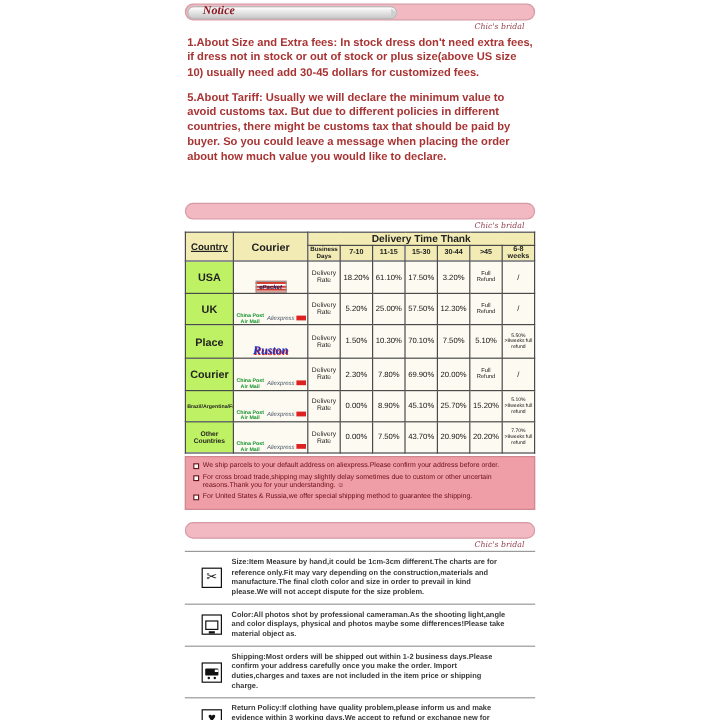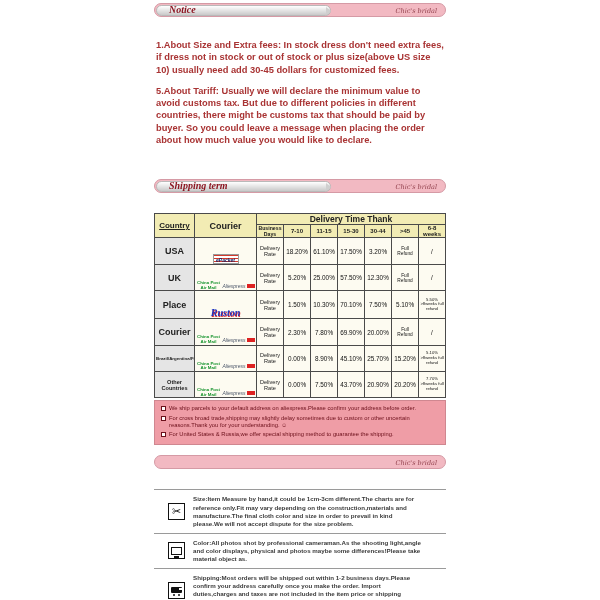--- a/index.html
+++ b/index.html
@@ -1,39 +1,39 @@
 <!DOCTYPE html>
 <html><head>
 <meta charset="utf-8">
 <style>
   * { margin:0; padding:0; box-sizing:border-box; }
   body { width:600px; height:600px; background:#fff; font-family:"Liberation Sans", sans-serif; overflow:hidden; }
   .page { width:600px; height:600px; position:relative; background:#fff; }
   .content { width:292px; margin:0 auto; padding-top:3px; }
 
   
-  .banner { position:relative; height:14px; background:#f2b9c2; border:1px solid #d59aa5; border-radius:8px; margin-bottom:20px; display:flex; align-items:center; }
+  .banner { position:relative; height:14px; background:#f2b9c2; border:1px solid #d59aa5; border-radius:8px; margin-bottom:10px; display:flex; align-items:center; }
   .banner-pill { position:relative; height:11px; width:175px; margin-left:1px; background:linear-gradient(#ffffff,#c9c9c9); border:1px solid #b9b9b9; border-radius:6px; display:flex; align-items:center; padding-left:12px; }
   .banner-title { font-family:"Liberation Serif", serif; font-style:italic; font-weight:bold; font-size:10px; color:#8c1622; line-height:1; }
   .banner-chevron { position:absolute; right:-1px; top:1px; width:0; height:0; border-left:5px solid #cfcfcf; border-top:4.5px solid transparent; border-bottom:4.5px solid transparent; }
-  .banner-signature { position:absolute; right:8px; top:3px; font-family:"DejaVu Serif", serif; font-style:italic; font-size:6.5px; color:#94434f; }
+  .banner-signature { position:absolute; right:8px; top:14px; font-family:"DejaVu Serif", serif; font-style:italic; font-size:6.5px; color:#94434f; }
 
   
   .notice-text { padding:2px 2px 24px 2px; }
   .notice-text p { color:#a93434; font-weight:bold; font-size:9.3px; line-height:1.32; margin-bottom:9px; }
 
   
   table.ship { width:292px; border-collapse:collapse; table-layout:fixed; margin-bottom:2px; }
   table.ship th, table.ship td { border:1px solid #4a4a4a; text-align:center; vertical-align:middle; padding:0 1px; overflow:hidden; }
   th.country-h { width:40px; background:#f2ecb4; font-size:8px; color:#222;text-decoration:underline; }
   th.courier-h { width:62px; background:#f2ecb4; font-size:9px; color:#222; }
   th.group-h { background:#f2ecb4; font-size:8.5px; color:#222; height:10px; }
   th.sub-h { background:#f2ecb4; font-size:6px; color:#222; height:9px; font-weight:bold; }
   th.sub-h.busdays { width:34px; font-size:5.2px; }
-  td.c-name { background:#e5e5e5; font-size:9px; font-weight:bold; color:#222; }
+  td.c-name { background:#bef264; font-size:9px; font-weight:bold; color:#222; }
   td.c-name.tiny { font-size:4.4px; line-height:1.15; font-weight:bold; }
   td.c-name.small { font-size:5.6px; }
   td.courier { background:#fdfbf1; }
   td.rate-lab { background:#fdfbf1; font-size:5.6px; color:#222; }
   td.val { background:#fdfbf1; font-size:6.4px; color:#111; }
   td.val.small { font-size:4.8px; }
   td.val.multiline { font-size:4.2px; line-height:1.15; }
   tr.data-row { height:17px; }
 
   .courier-wrap { display:flex; align-items:center; justify-content:center; gap:2px;margin-top:16px; }
@@ -89,24 +89,20 @@
         <span class="banner-chevron"></span>
       </div>
       <span class="banner-signature">Chic's bridal</span>
     </div>
     <div class="notice-text">
       <p>1.About Size and Extra fees: In stock dress don't need extra fees, if dress not in stock or out of stock or plus size(above US size 10) usually need add 30-45 dollars for customized fees.</p>
       <p>5.About Tariff: Usually we will declare the minimum value to avoid customs tax. But due to different policies in different countries, there might be customs tax that should be paid by buyer. So you could leave a message when placing the order about how much value you would like to declare.</p>
     </div>
 
     <div class="banner">
-      <div class="banner-pill">
-        <span class="banner-title">Shipping term</span>
-        <span class="banner-chevron"></span>
-      </div>
       <span class="banner-signature">Chic's bridal</span>
     </div>
 
     <table class="ship">
       <tbody>
           <tr>
         <th class="country-h" rowspan="2">Country</th>
         <th class="courier-h" rowspan="2">Courier</th>
         <th class="group-h" colspan="7">Delivery Time Thank</th>
       </tr>

